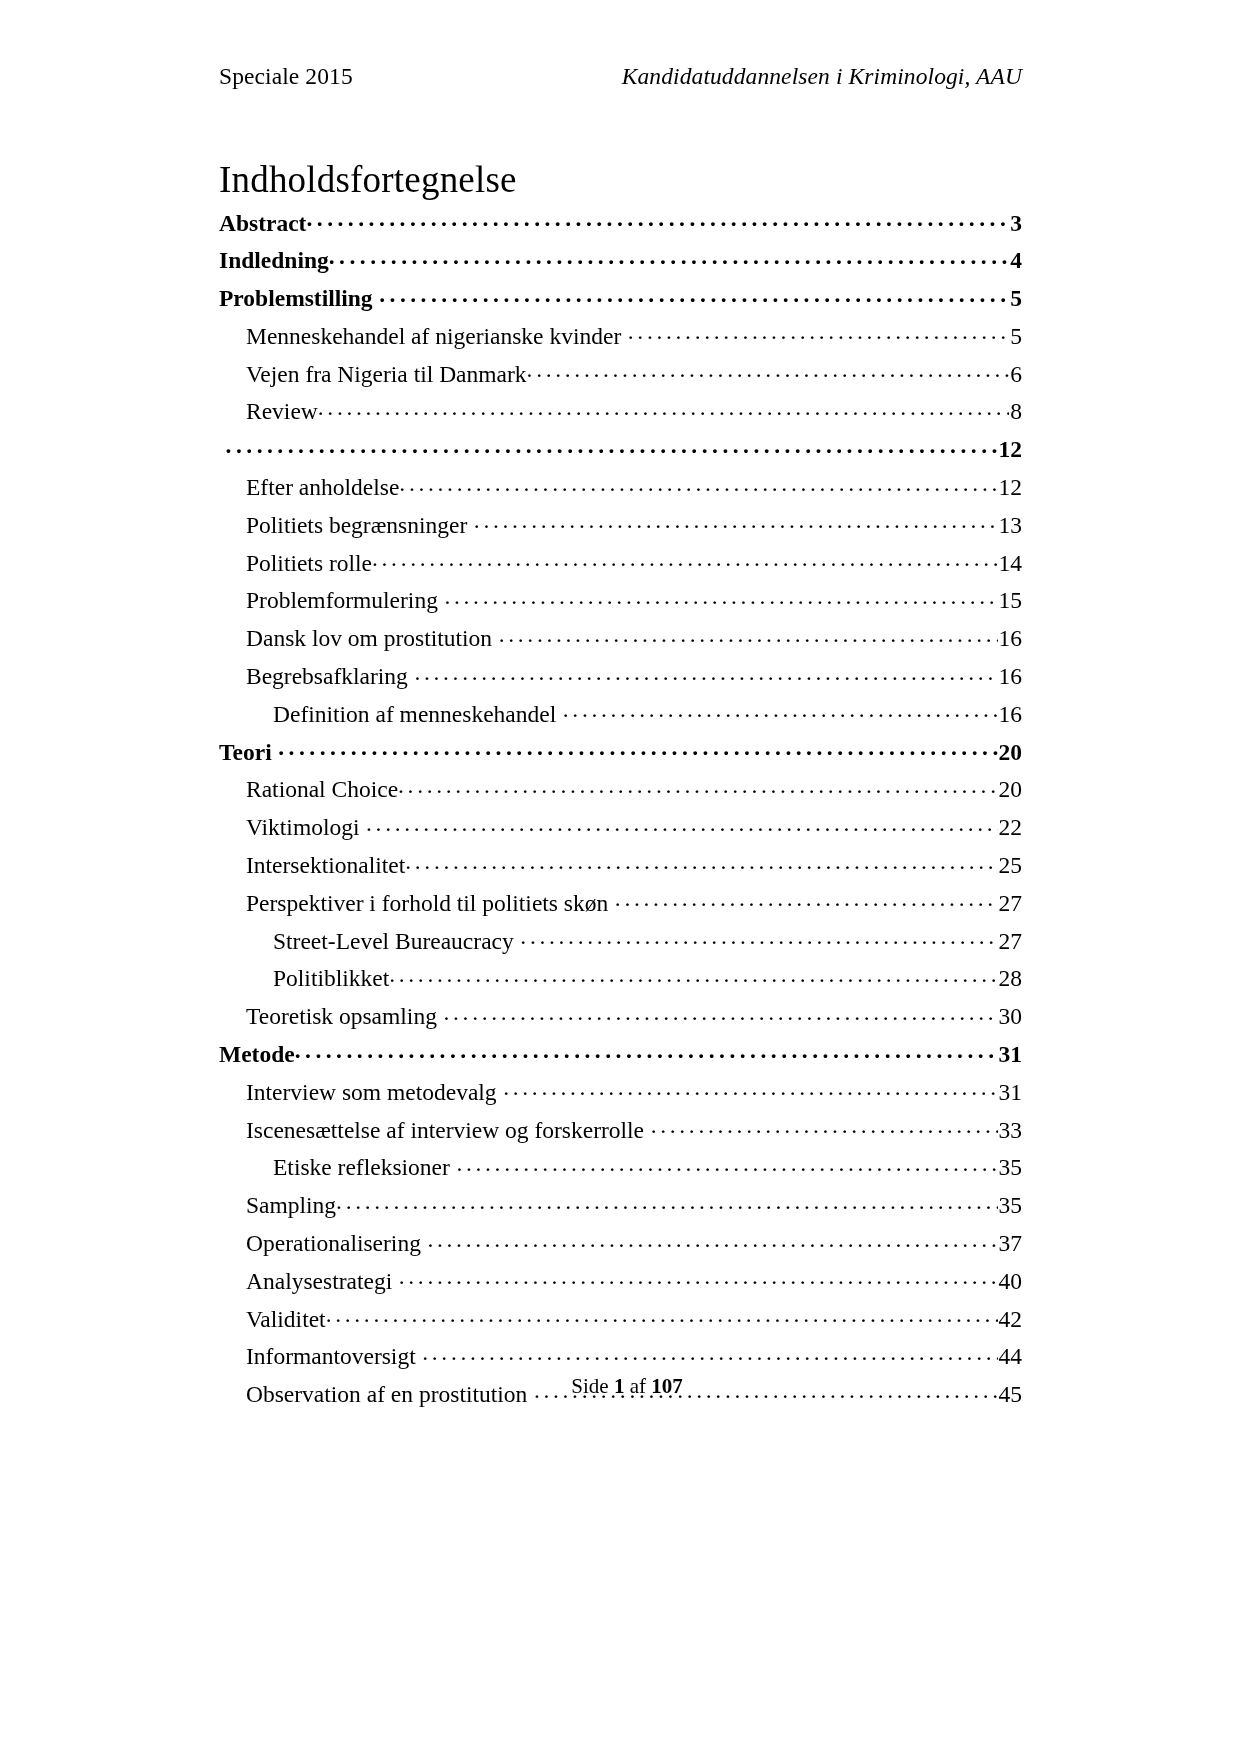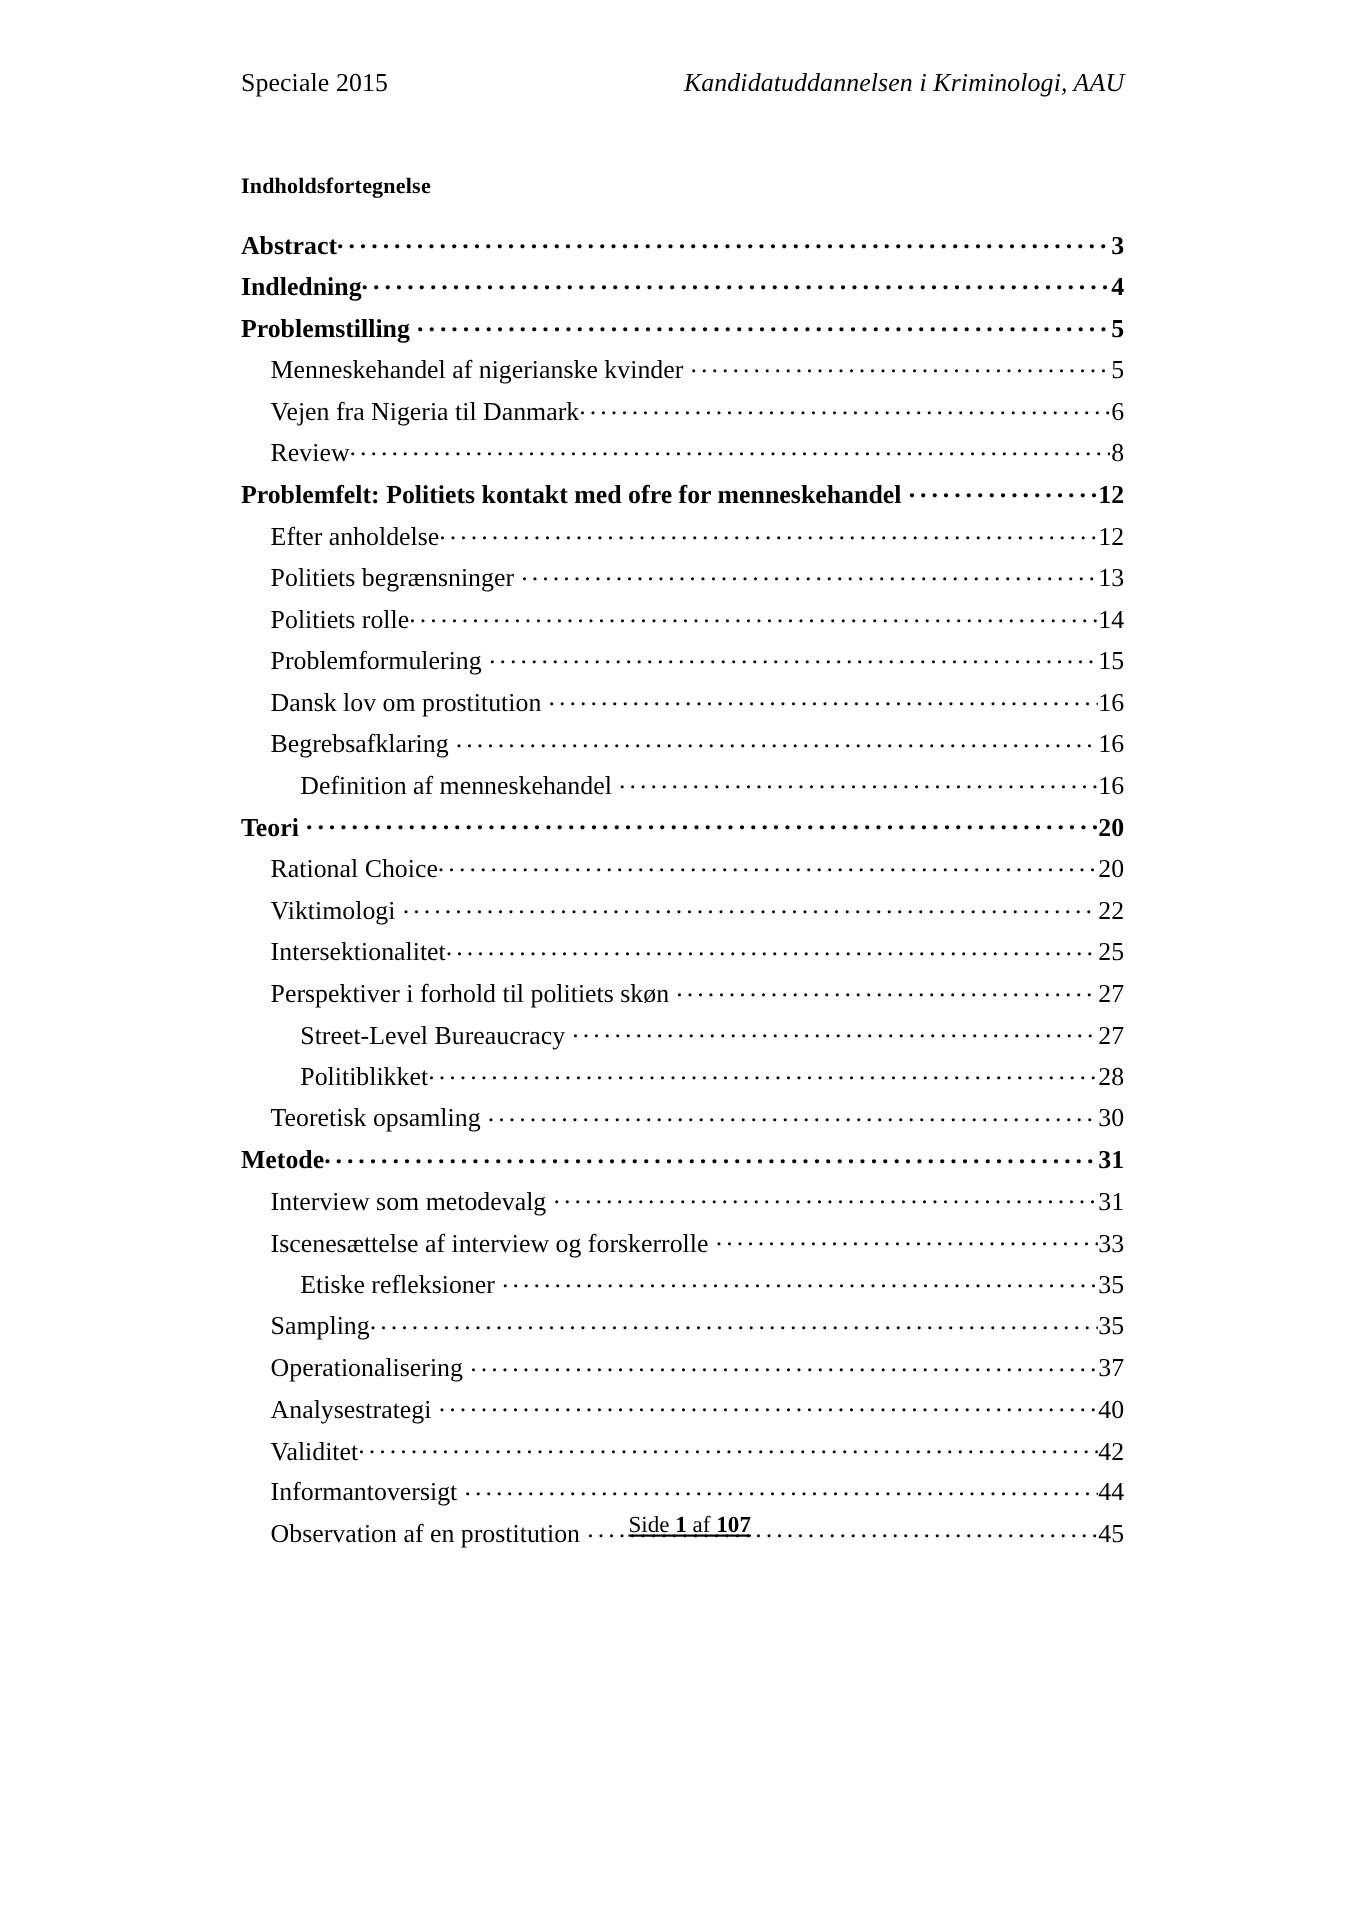--- a/index.html
+++ b/index.html
@@ -42,22 +42,22 @@
     letter-spacing: 0.1px;
   }
   .doc-header .left  { text-align: left; }
   .doc-header .right { text-align: right; font-style: italic; }
 
   
   .toc-title {
     position: absolute;
     top: 158px;
     left: 0;
-    font-size: 20px;
-    font-weight: bold;
+    font-size: 37px;
+    font-weight: normal;
     letter-spacing: 0.2px;
   }
 
   
   .toc {
     position: absolute;
     top: 207px;
     left: 0;
     right: 0;
   }
@@ -107,21 +107,20 @@
 
   
   .doc-footer {
     position: absolute;
     bottom: 355px;
     left: 13px;
     right: 0;
     text-align: center;
     font-size: 21px;
     line-height: 1.2;
-    text-decoration: underline;
   }
   .doc-footer b { font-weight: bold; }
 </style>
 </head>
 <body>
 
 <div class="page">
   <div class="content">
 
     <div class="doc-header">
@@ -158,21 +157,20 @@
           <span class="label">Vejen fra Nigeria til Danmark</span>
           <span class="leader"></span>
           <span class="pagenum">6</span>
         </div>
         <div class="toc-entry lvl2">
           <span class="label">Review</span>
           <span class="leader"></span>
           <span class="pagenum">8</span>
         </div>
         <div class="toc-entry lvl1">
-          <span class="label">Problemfelt: Politiets kontakt med ofre for menneskehandel</span>
           <span class="sp"></span>
           <span class="leader"></span>
           <span class="pagenum">12</span>
         </div>
         <div class="toc-entry lvl2">
           <span class="label">Efter anholdelse</span>
           <span class="leader"></span>
           <span class="pagenum">12</span>
         </div>
         <div class="toc-entry lvl2">

